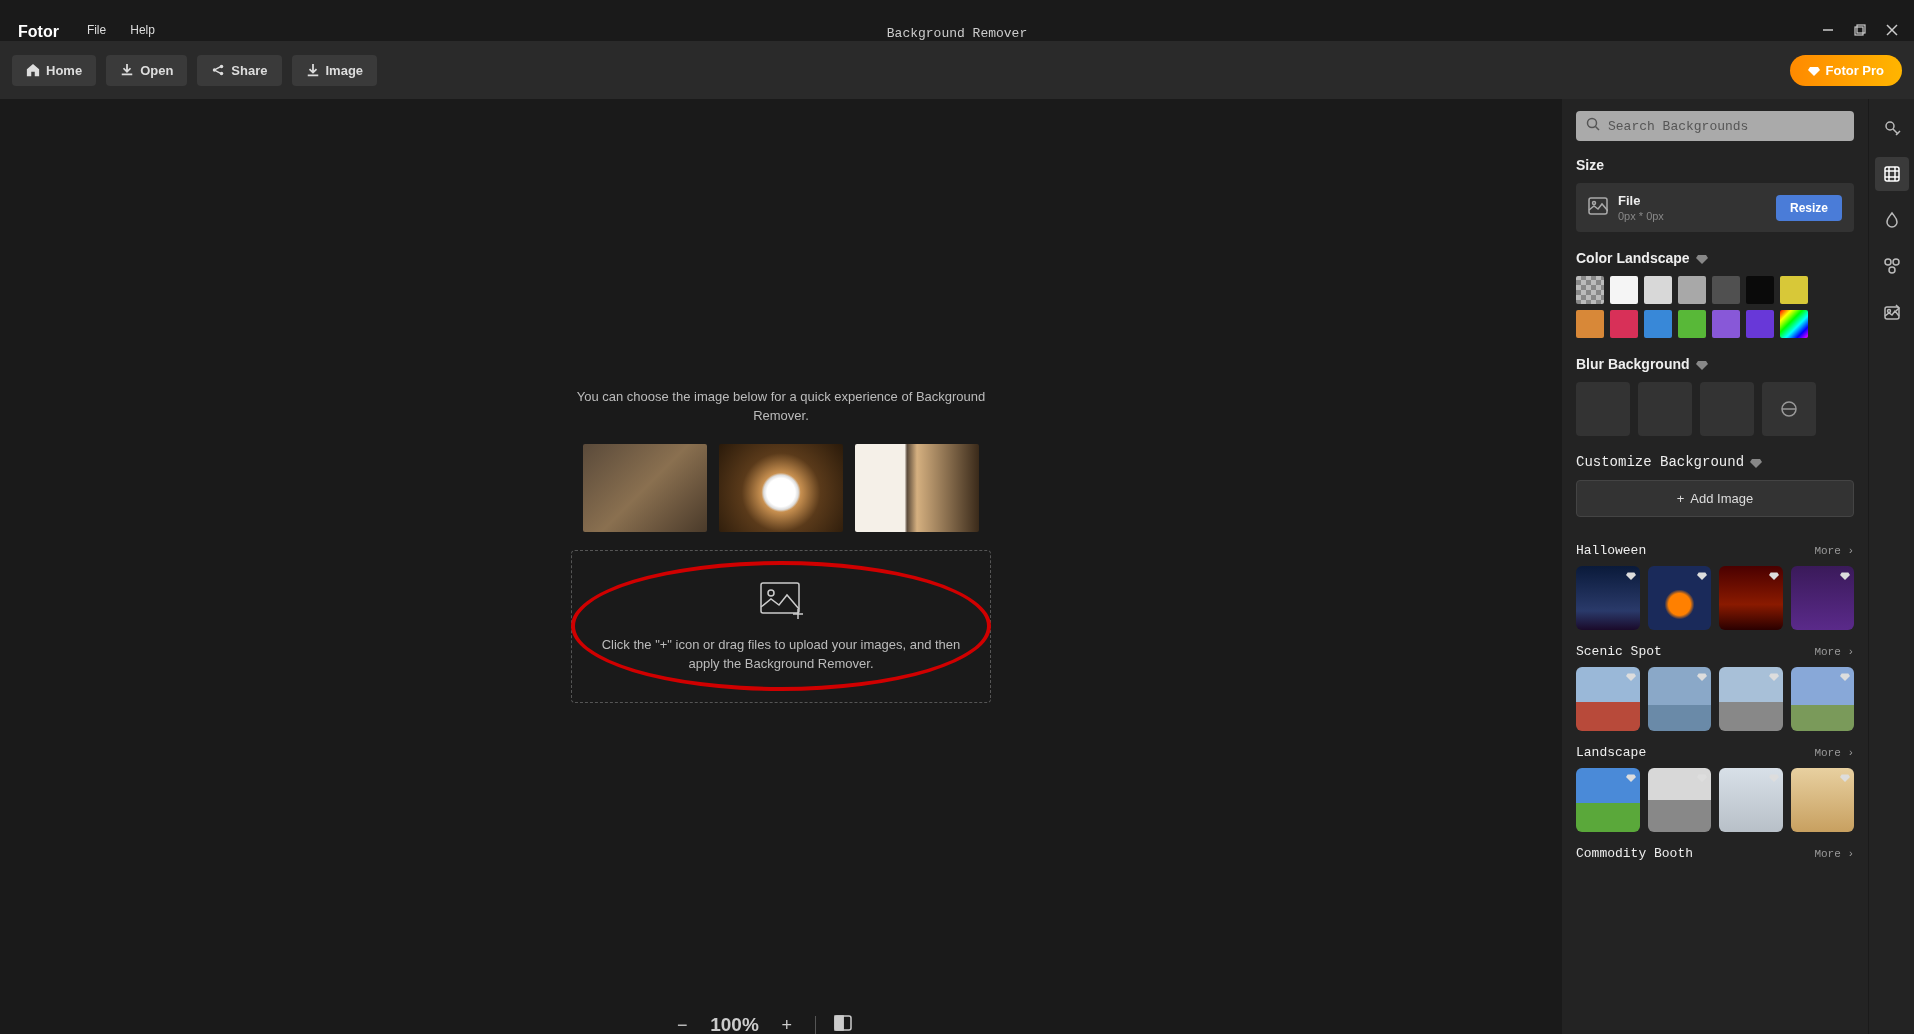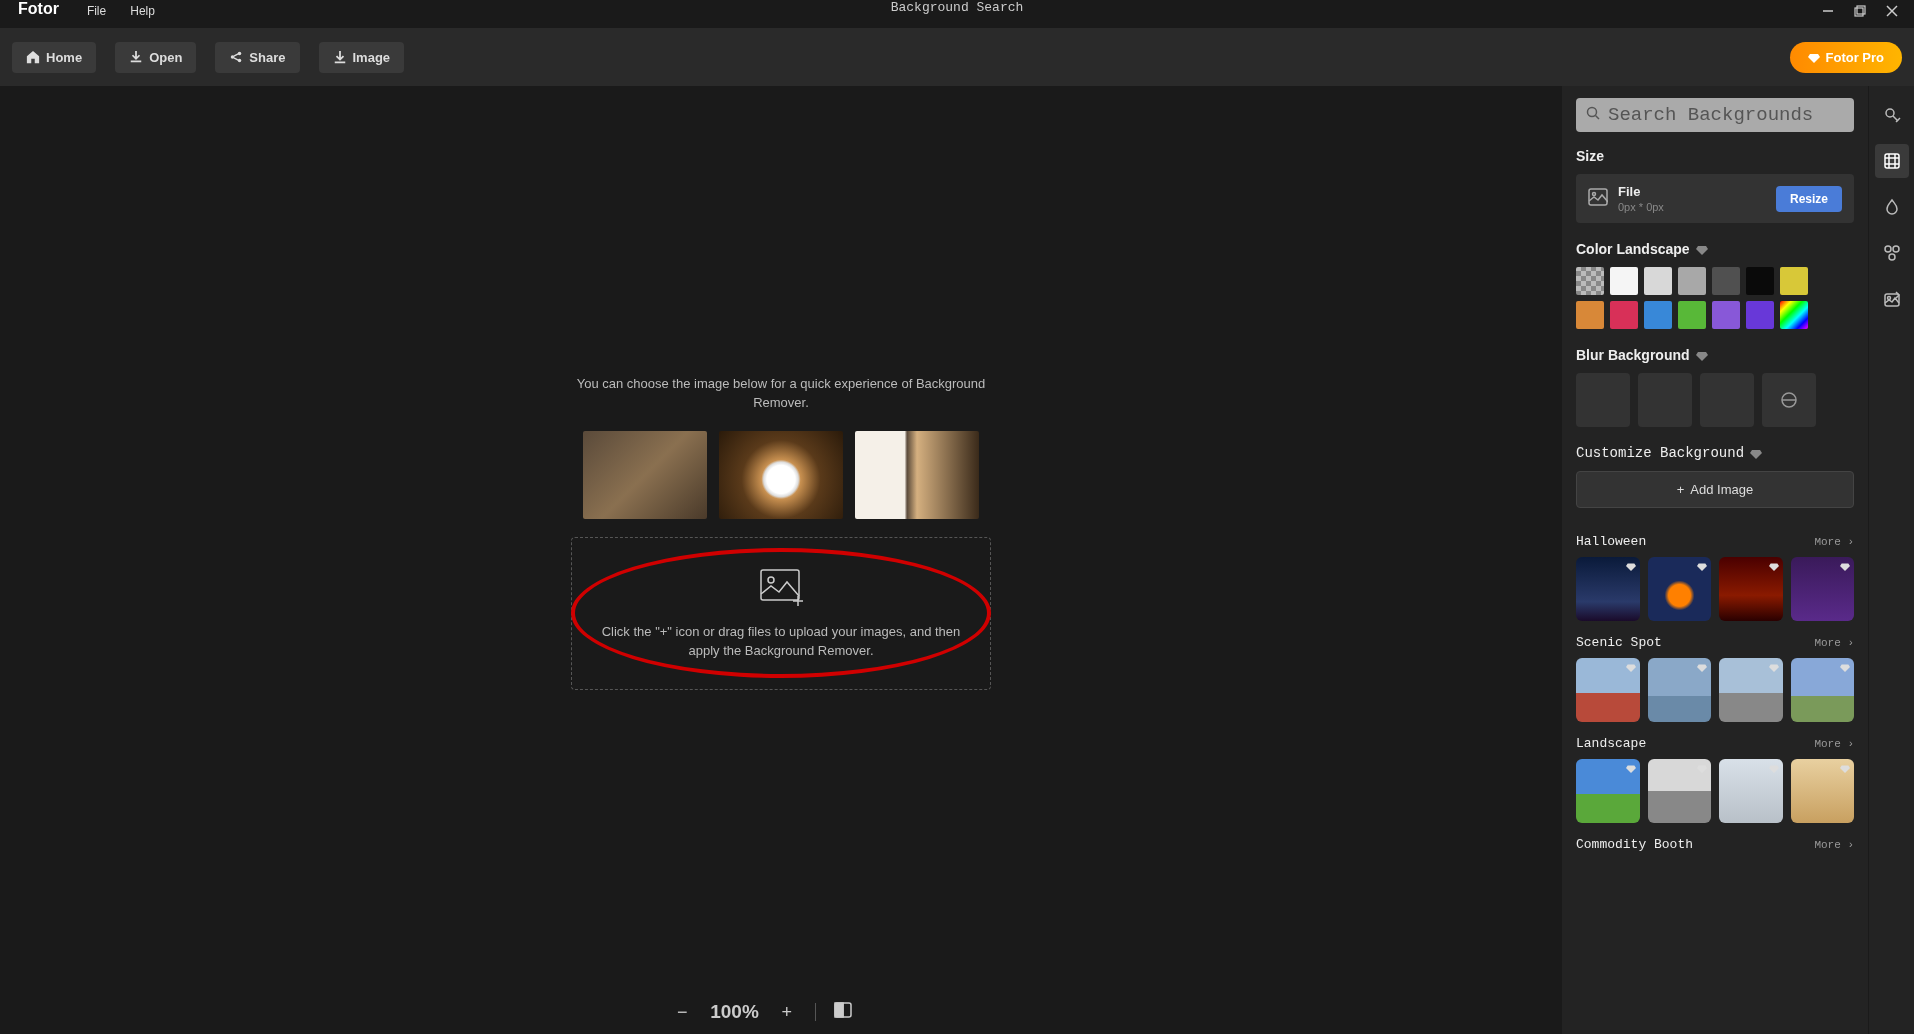--- a/index.html
+++ b/index.html
@@ -8,24 +8,24 @@
   height: 1034px;
   background: #1a1a1a;
   font-family: -apple-system, BlinkMacSystemFont, "Segoe UI", Arial, sans-serif;
   color: #e0e0e0;
   overflow: hidden;
   position: relative;
 }
 
 
 .titlebar {
-  height: 28px;
+  height: 41px;
   background: #1a1a1a;
   display: flex;
-  align-items: flex-start;
+  align-items: flex-end;
   position: relative;
 }
 .brand {
   font-weight: 700;
   font-size: 16px;
   color: #fff;
   padding: 0 18px;
 }
 .menu {
   display: flex;
@@ -62,21 +62,21 @@
   font-size: 12px;
 }
 
 
 .toolbar {
   height: 58px;
   background: #2a2a2a;
   display: flex;
   align-items: center;
   padding: 0 12px;
-  gap: 19px;
+  gap: 10px;
 }
 .tool-btn {
   background: #3a3a3a;
   border: none;
   color: #ddd;
   padding: 8px 14px;
   border-radius: 4px;
   font-size: 13px;
   font-weight: 600;
   display: flex;
@@ -201,21 +201,21 @@
   padding: 6px 10px;
   display: flex;
   align-items: center;
   gap: 8px;
   margin-bottom: 16px;
 }
 .search-box input {
   background: transparent;
   border: none;
   outline: none;
-  font-size: 19px;
+  font-size: 13px;
   color: #444;
   font-family: "Courier New", monospace;
   width: 100%;
 }
 .search-box input::placeholder { color: #555; }
 
 .section-label {
   font-size: 14px;
   font-weight: 700;
   color: #eee;
@@ -391,21 +391,21 @@
 </style>
 </head>
 <body>
 
 <div class="titlebar">
   <div class="brand">Fotor</div>
   <div class="menu">
     <div class="menu-item">File</div>
     <div class="menu-item">Help</div>
   </div>
-  <div class="window-title">Background Search</div>
+  <div class="window-title">Background Remover</div>
   <div class="window-controls">
     <div class="win-ctrl">
       <svg width="12" height="12" viewBox="0 0 12 12">
           <line x1="1" y1="6" x2="11" y2="6" stroke="currentColor" stroke-width="1.5"></line>
         </svg>
     </div>
     <div class="win-ctrl">
       <svg width="12" height="12" viewBox="0 0 12 12">
           <rect x="1" y="3" width="8" height="8" fill="none" stroke="currentColor" stroke-width="1.2"></rect>
           <rect x="3" y="1" width="8" height="8" fill="none" stroke="currentColor" stroke-width="1.2"></rect>

